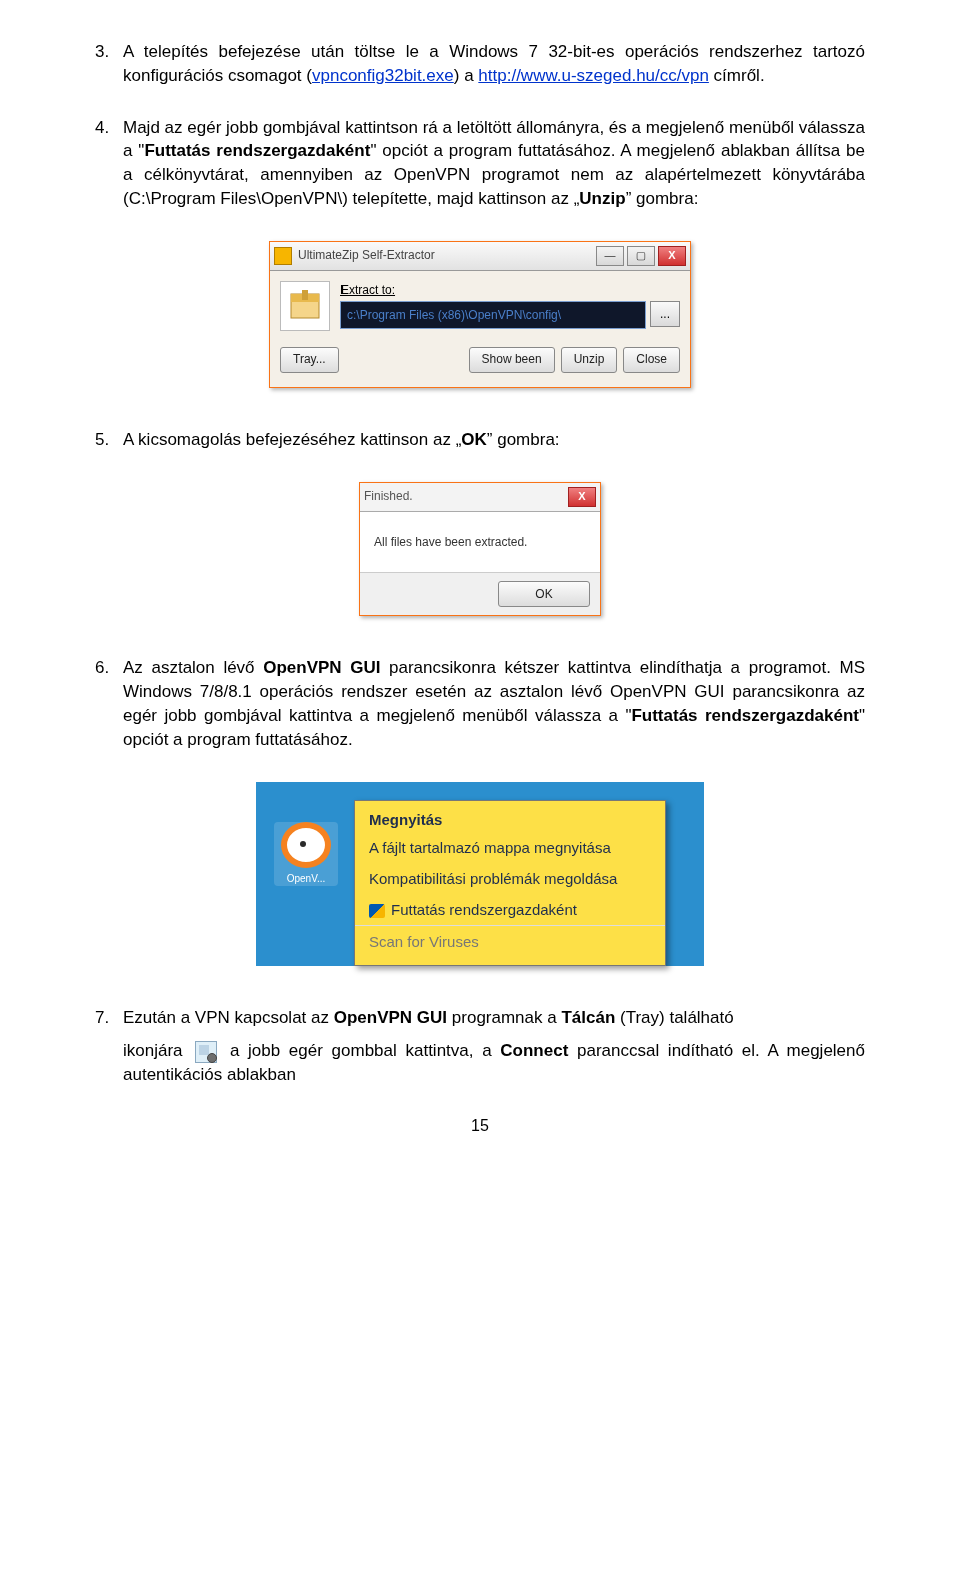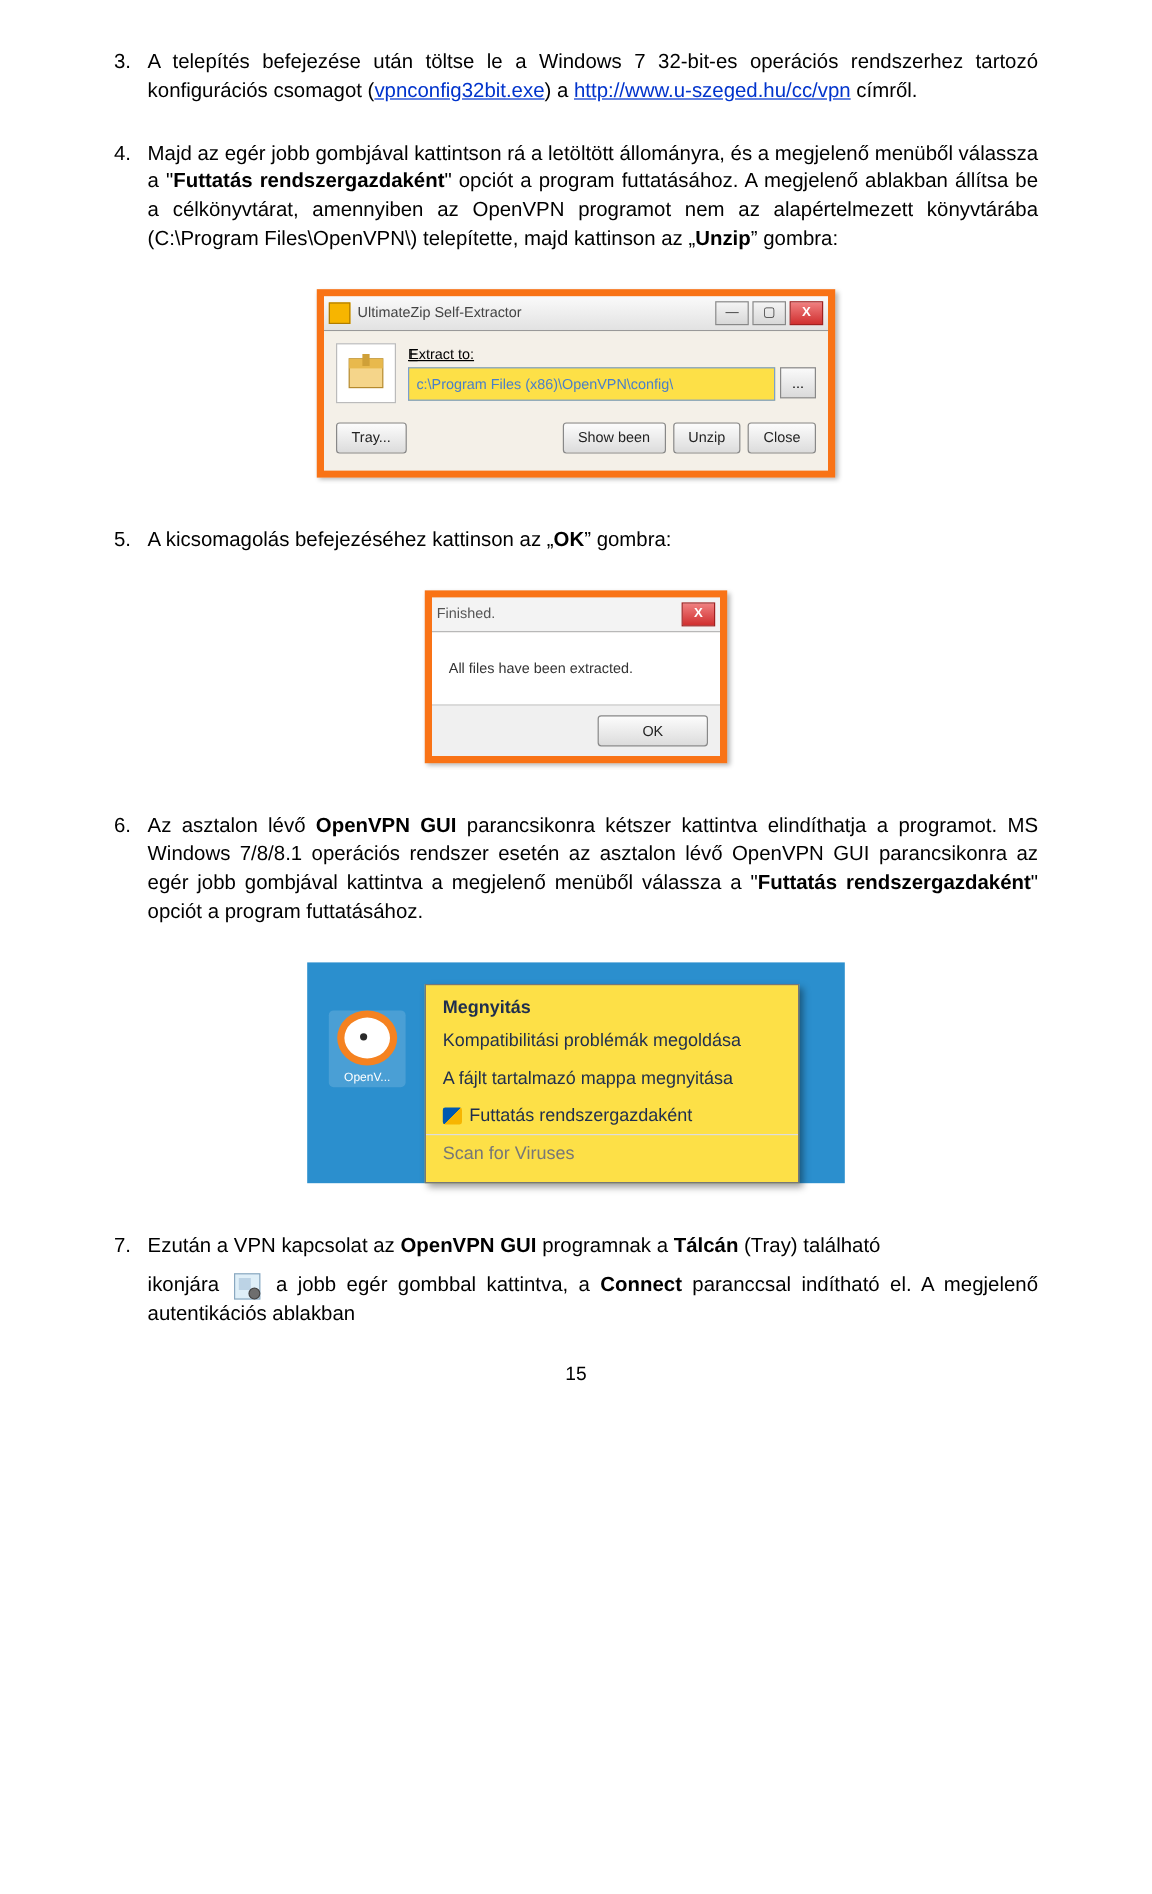--- a/index.html
+++ b/index.html
@@ -14,36 +14,36 @@
   .page{
     padding:40px 95px 30px 95px;
   }
   ol.main{list-style:none;margin:0;padding:0;}
   ol.main>li{margin-bottom:28px;}
   .num{display:table-cell;width:28px;vertical-align:top;}
   .txt{display:table-cell;vertical-align:top;text-align:justify;}
   .row{display:table;width:100%;}
   a.link{color:#0033cc;text-decoration:underline;}
   .img-slot{display:flex;justify-content:center;margin:30px 0 40px 0;}
-  .dlg{border:6px solid #f97316;background:#ece8e0;font-family:Tahoma,sans-serif;font-size:12px;box-shadow:2px 2px 4px rgba(0,0,0,0.3);}
+  .dlg{border:1px solid #f97316;background:#ece8e0;font-family:Tahoma,sans-serif;font-size:12px;box-shadow:2px 2px 4px rgba(0,0,0,0.3);}
   
   .extractor{width:420px;}
   .ttlbar{display:flex;align-items:center;height:28px;background:linear-gradient(#fafafa,#e2e2e2);border-bottom:1px solid #999;padding:0 4px;}
   .ttlbar .ico{width:16px;height:16px;background:#f7b500;border:1px solid #b07d00;margin-right:6px;}
   .ttlbar .title{flex:1;color:#444;}
   .winbtn{display:inline-flex;align-items:center;justify-content:center;width:26px;height:18px;margin-left:3px;border:1px solid #888;background:linear-gradient(#f4f4f4,#d8d8d8);font-size:11px;color:#333;}
   .winbtn.close{background:linear-gradient(#f08080,#d03030);color:#fff;font-weight:bold;border-color:#a02020;}
   .ex-body{padding:10px 10px 14px 10px;background:#f4f0e8;}
   .ex-row{display:flex;align-items:center;margin-bottom:10px;}
   .ex-ico{width:48px;height:48px;background:#fff;border:1px solid #bbb;margin-right:10px;display:flex;align-items:center;justify-content:center;}
   .ex-ico svg{width:36px;height:36px;}
   .ex-field{flex:1;}
   .ex-label{font-size:12px;margin-bottom:2px;}
   .ex-input{display:flex;}
-  .path{flex:1;height:22px;border:1px solid #7a9ed0;background:#fde047;color:#4a7fc9;padding:2px 6px;display:flex;align-items:center;font-size:12px;}
+  .path{flex:1;height:22px;border:1px solid #7a9ed0;background:#0f172a;color:#4a7fc9;padding:2px 6px;display:flex;align-items:center;font-size:12px;}
   .browse{width:28px;height:24px;border:1px solid #888;background:linear-gradient(#fafafa,#dadada);margin-left:4px;display:flex;align-items:center;justify-content:center;}
   .ex-btns{display:flex;justify-content:space-between;padding-top:6px;}
   .btn{height:24px;border:1px solid #888;background:linear-gradient(#fcfcfc,#dcdcdc);padding:0 12px;display:inline-flex;align-items:center;justify-content:center;font-size:12px;color:#222;border-radius:3px;}
   .btn-group{display:flex;gap:6px;}
   
   .finished{width:240px;}
   .fin-head{display:flex;align-items:center;justify-content:space-between;padding:4px 4px;background:#f3f3f3;border-bottom:1px solid #aaa;text-align:center;}
   .fin-head .t{color:#555;font-size:12px;}
   .fin-body{padding:22px 14px;background:#fff;color:#333;}
   .fin-foot{display:flex;justify-content:flex-end;padding:8px 10px;background:#f0f0f0;border-top:1px solid #ccc;}
@@ -157,22 +157,22 @@
   </div>
 
   <div class="img-slot">
     <div class="ctxwrap">
       <div class="short">
         <div class="ring"></div>
         <div class="lbl">OpenV...</div>
       </div>
       <div class="menu">
         <div class="hd">Megnyitás</div>
+        <div class="mi">A fájlt tartalmazó mappa megnyitása</div>
         <div class="mi">Kompatibilitási problémák megoldása</div>
-        <div class="mi">A fájlt tartalmazó mappa megnyitása</div>
         <div class="mi"><span class="mi-ico shield"></span><span>Futtatás rendszergazdaként</span></div>
         <div class="mi" style="border-top:1px solid #ddd;color:#777;">Scan for Viruses</div>
       </div>
     </div>
   </div>
 </li>
 
 <li>
   <div class="row">
     <div class="num">7.</div>

